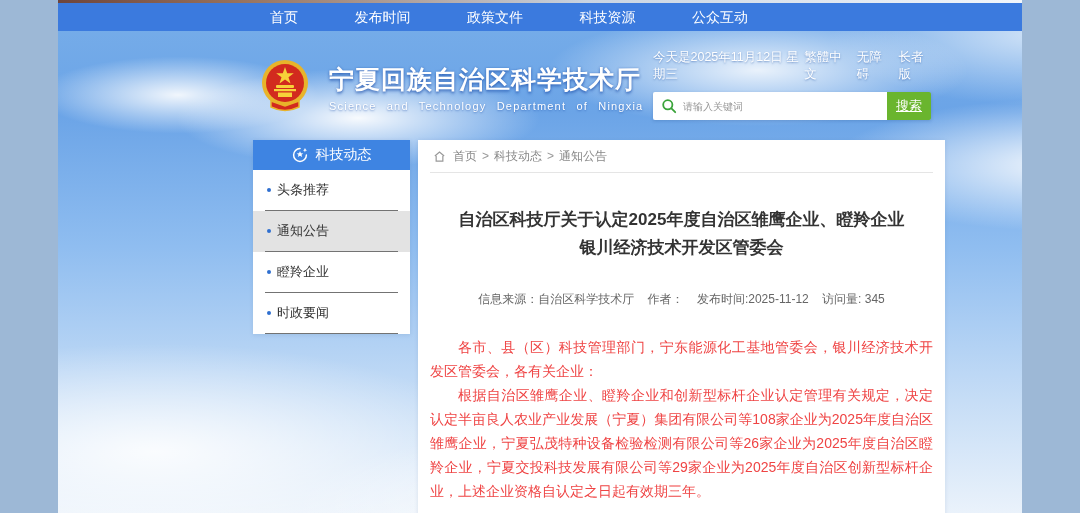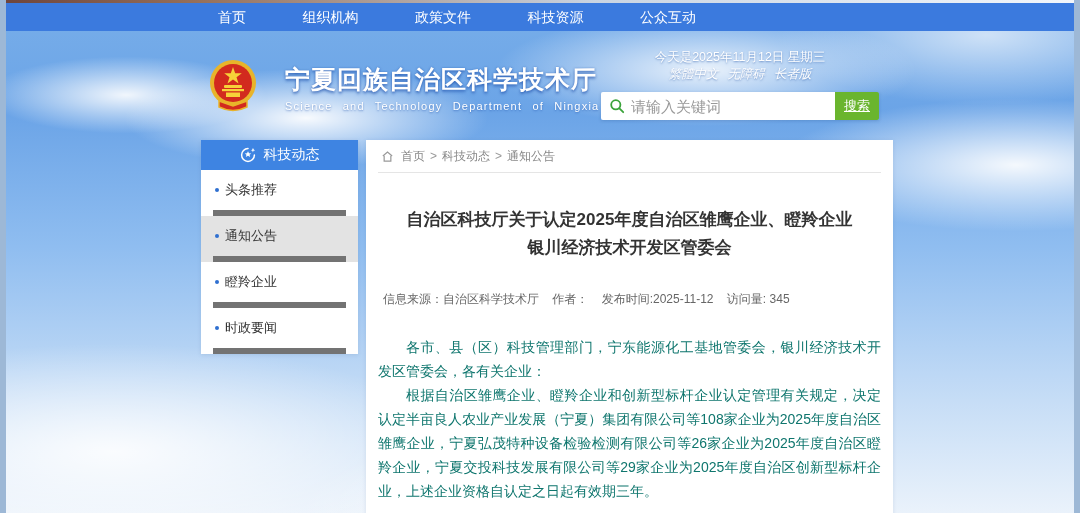--- a/index.html
+++ b/index.html
@@ -1,89 +1,89 @@
 <!DOCTYPE html>
 <html><head>
 <meta charset="utf-8">
 <style>
   * { margin:0; padding:0; box-sizing:border-box; }
   body { font-family:"Liberation Sans","DejaVu Sans",sans-serif; background:#9db8d6; }
   .screen{
-    position:relative; width:1068px; height:513px; overflow:hidden; margin:0 auto;
+    position:relative; width:964px; height:513px; overflow:hidden; margin:0 auto;
     background:
       radial-gradient(260px 70px at 300px 118px, rgba(255,255,255,.95), rgba(255,255,255,0) 70%),
       radial-gradient(200px 55px at 120px 95px,  rgba(255,255,255,.90), rgba(255,255,255,0) 70%),
       radial-gradient(300px 80px at 700px 70px,  rgba(255,255,255,.85), rgba(255,255,255,0) 70%),
       radial-gradient(340px 95px at 1010px 165px,rgba(255,255,255,.92), rgba(255,255,255,0) 70%),
       radial-gradient(300px 100px at 980px 35px, rgba(255,255,255,.65), rgba(255,255,255,0) 70%),
       radial-gradient(480px 150px at 10% 88%,    rgba(255,255,255,.88), rgba(255,255,255,0) 72%),
       radial-gradient(420px 120px at 55% 100%,   rgba(255,255,255,.80), rgba(255,255,255,0) 70%),
       linear-gradient(180deg,#78aee9 0%,#6ba4e7 22%,#8fbdf0 48%,#c6ddf6 78%,#eaf2fb 100%);
   }
   .top-edge{position:absolute;top:0;left:0;right:0;height:3px;
     background:linear-gradient(90deg,#6e453c 0%,#96705a 18%,#c9d4e2 55%,#f2f6fb 100%);}
   
   .topnav{position:absolute;top:3px;left:0;right:0;height:28px;background:#3b7ade;}
   .topnav-inner{margin-left:212px;width:478px;height:28px;display:flex;justify-content:space-between;align-items:center;}
   .topnav a{color:#fff;font-size:14px;text-decoration:none;line-height:28px;cursor:pointer;}
   
   .header{position:absolute;top:31px;left:0;right:0;height:108px;}
-  .brand{position:absolute;left:203px;top:28px;display:flex;align-items:center;gap:28px;}
+  .brand{position:absolute;left:203px;top:28px;display:flex;align-items:center;gap:20px;}
   .emblem{width:48px;height:56px;flex:0 0 auto;}
   .site-title{font-size:25px;font-weight:bold;color:#fff;letter-spacing:1px;
     text-shadow:0 2px 3px rgba(30,80,170,.65),0 0 2px rgba(30,80,170,.5);}
   .site-sub{margin-top:4px;font-size:11px;color:#fff;letter-spacing:1.2px;word-spacing:6px;
     text-shadow:0 1px 2px rgba(30,80,170,.6);text-align:right;}
   .header-right{position:absolute;left:595px;top:18px;width:278px;}
   .date-row{display:flex;justify-content:space-between;align-items:center;color:#fff;font-size:12.5px;
-    text-shadow:0 1px 2px rgba(50,95,170,.6);flex-direction:column;}
-  .quick-links{display:flex;gap:9px;font-style:italic;}
+    text-shadow:0 1px 2px rgba(50,95,170,.6);}
+  .quick-links{display:flex;gap:9px;}
   .quick-links a{color:#fff;text-decoration:none;cursor:pointer;}
   .search-row{margin-top:9px;display:flex;height:28px;box-shadow:0 1px 3px rgba(40,80,140,.25);}
   .search-box{position:relative;flex:1;}
   .search-box input{width:100%;height:28px;border:none;outline:none;border-radius:2px 0 0 2px;
-    padding:0 8px 0 30px;font-size:15px;color:#333;background:#fff;}
+    padding:0 8px 0 30px;font-size:10px;color:#333;background:#fff;}
   .search-box input::placeholder{color:#999;}
   .search-icon{position:absolute;left:8px;top:6px;width:16px;height:16px;}
   .search-btn{width:44px;height:28px;border:none;background:#6ab52e;color:#fff;font-size:13px;
     border-radius:0 2px 2px 0;cursor:pointer;font-family:inherit;text-decoration:underline;}
   
   .content{position:absolute;left:195px;top:140px;display:flex;gap:8px;}
   .sidebar{width:157px;background:#fff;align-self:flex-start;box-shadow:0 1px 4px rgba(70,100,140,.15);}
   .sidebar-head{height:30px;background:#3e84e2;display:flex;align-items:center;justify-content:center;gap:8px;
     color:#fff;font-size:14px;}
   .sb-icon{width:16px;height:16px;}
   .sidebar-list{list-style:none;}
   .sidebar-list li{position:relative;cursor:pointer;}
-  .sidebar-list .inner{margin:0 12px;padding:11px 0 11px 2px;border-bottom:6px solid #737373;
+  .sidebar-list .inner{margin:0 12px;padding:11px 0 11px 2px;border-bottom:1px solid #737373;
     font-size:13px;color:#333;display:flex;align-items:center;gap:6px;}
   .sidebar-list .dot{width:4px;height:4px;border-radius:50%;background:#2f6fd0;flex:0 0 auto;}
   .sidebar-list li.active{background:#e3e3e3;}
   .main{width:527px;min-height:373px;background:#fff;padding:0 12px 20px 12px;box-shadow:0 1px 4px rgba(70,100,140,.15);}
   .breadcrumb{height:33px;display:flex;align-items:center;gap:5px;border-bottom:1px solid #e5e5e5;
     color:#888;font-size:12px;padding-left:3px;}
   .breadcrumb a{color:#888;text-decoration:none;cursor:pointer;}
   .crumb-sep{color:#999;}
   .home-icon{width:13px;height:13px;margin-right:2px;}
   .article-title{margin-top:33px;text-align:center;font-size:17px;font-weight:bold;color:#333;line-height:28px;}
-  .meta{margin-top:29px;text-align:left;font-size:12px;color:#666;}
+  .meta{margin-top:29px;text-align:center;font-size:12px;color:#666;}
   .meta span{margin:0 5px;}
-  .body-text{margin-top:27px;font-size:14px;color:#0f766e;line-height:24px;text-align:justify;}
+  .body-text{margin-top:27px;font-size:14px;color:#ef4444;line-height:24px;text-align:justify;}
   .body-text p{text-indent:2em;}
 </style>
 </head>
 <body>
 
 <div class="screen">
   <div class="top-edge"></div>
 
   <div class="topnav">
     <div class="topnav-inner">
       <a>首页</a>
-      <a>组织机构</a>
+      <a>发布时间</a>
       <a>政策文件</a>
       <a>科技资源</a>
       <a>公众互动</a>
     </div>
   </div>
 
   <div class="header">
     <div class="brand">
       <svg class="emblem" viewBox="0 0 48 56">
         <circle cx="24" cy="24" r="23" fill="#e8b42a"></circle>

